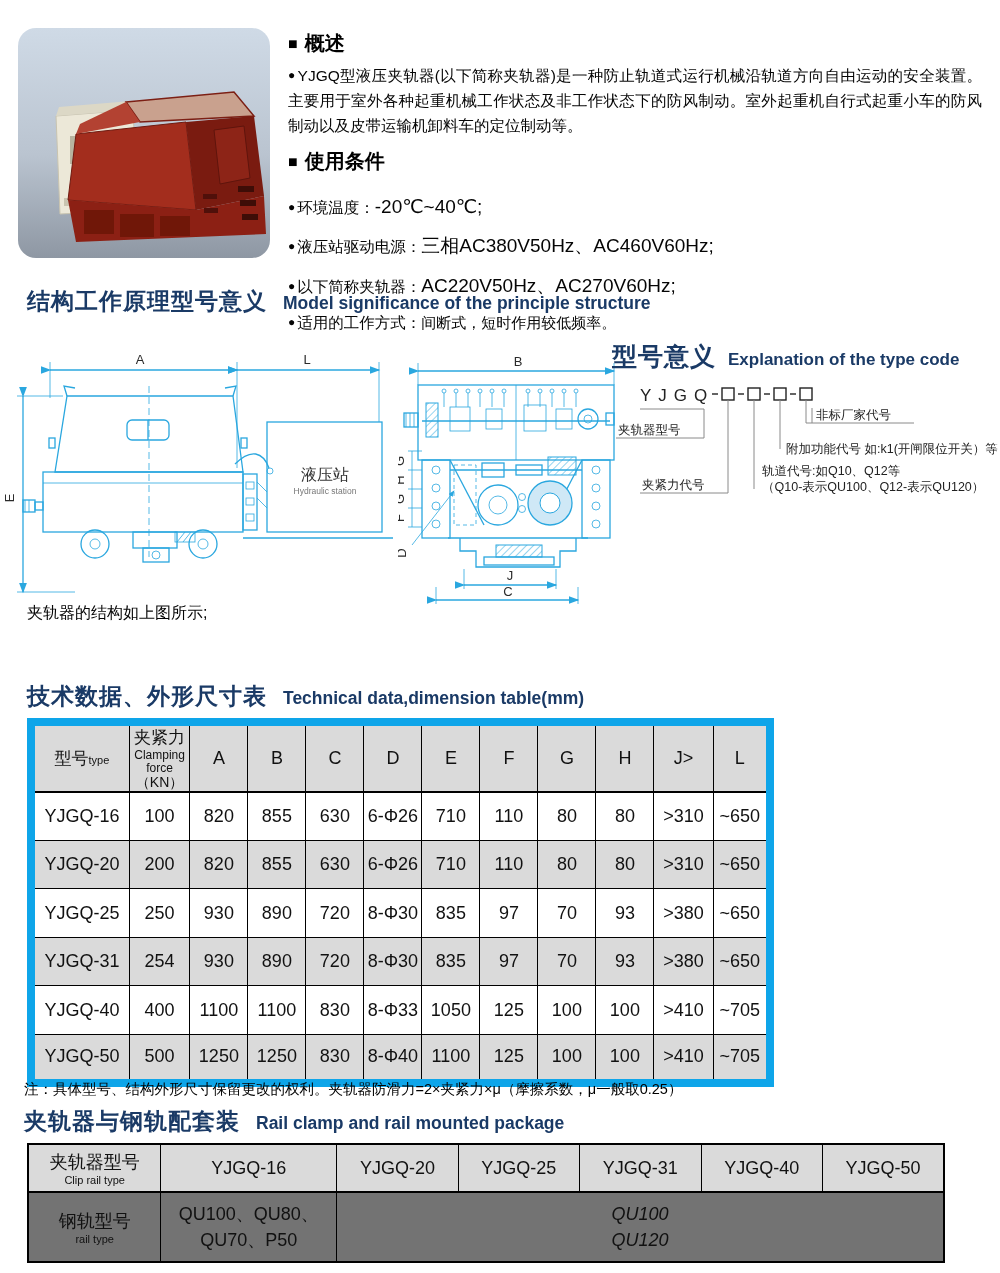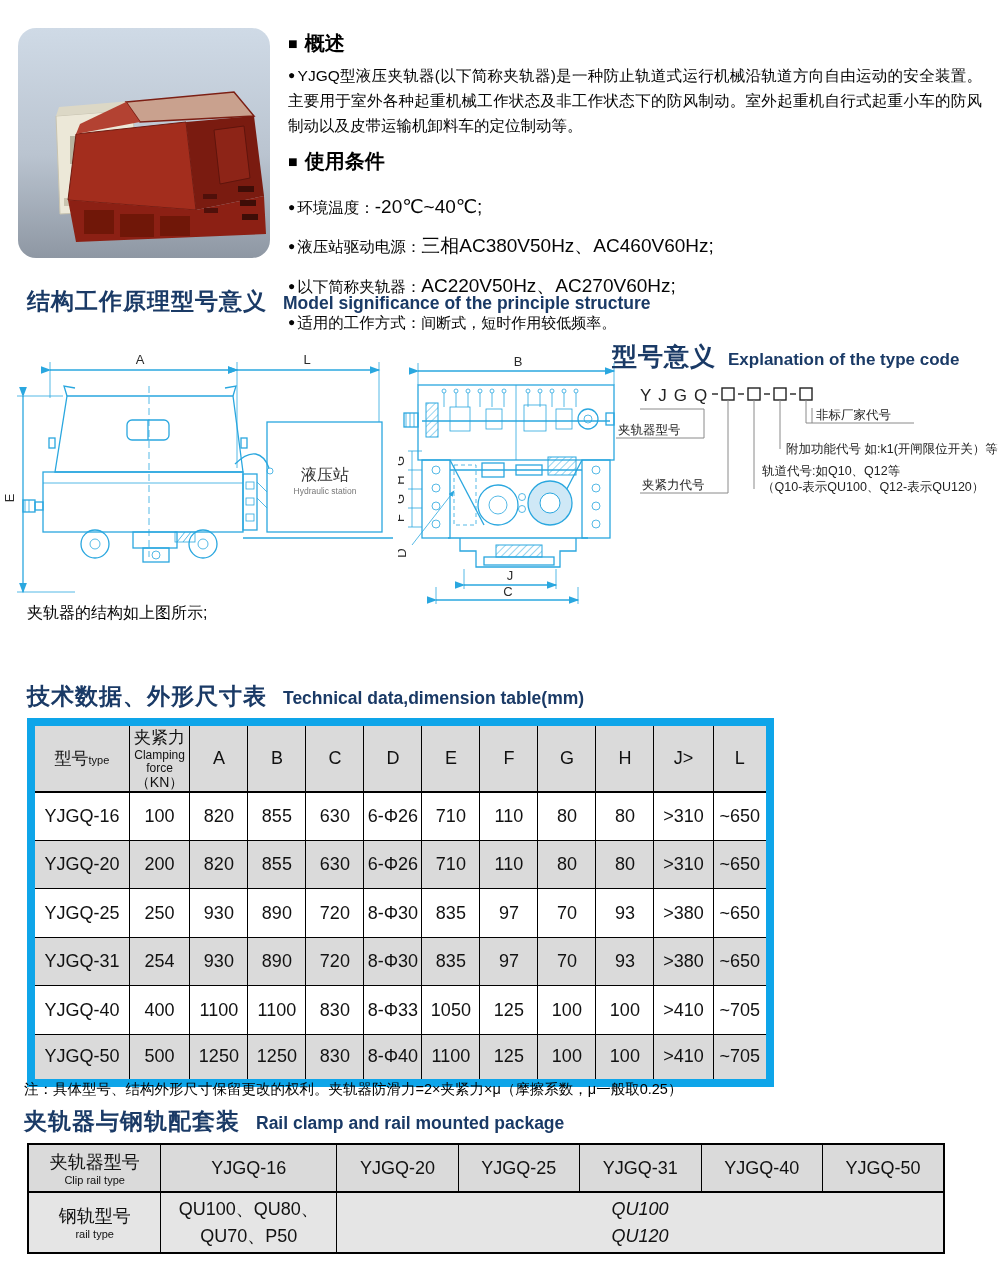--- a/index.html
+++ b/index.html
@@ -56,21 +56,21 @@
   .th-en-s{font-size:12px;line-height:1.1;}
   .th-unit{font-size:14px;line-height:1.1;}
   .note{position:absolute;left:24px;top:1080px;width:960px;font-size:14.5px;color:#000000;}
   
   .pkg{position:absolute;left:27px;top:1143px;width:918px;border-collapse:collapse;
        table-layout:fixed;border:2px solid #000;}
   .pkg th,.pkg td{border:1px solid #000;text-align:center;vertical-align:middle;
        font-weight:normal;font-size:18px;color:#111;padding:0;}
   .pkg tr:first-child{background:#dadada;height:48px;}
   .pkg tr:first-child th{border-bottom:2px solid #000;}
-  .pkg tr:last-child{height:61px;background:#e5e5e5;}
+  .pkg tr:last-child{height:70px;background:#737373;}
   .pkg .th-cn{font-size:18px;}
   .pkg .th-en-s{font-size:11px;}
   .rail-first{text-align:left;padding-left:22px;font-size:18px;line-height:1.45;}
   .rail-rest{font-size:18px;line-height:1.45;font-style:italic;}
 </style>
 </head>
 <body>
 
 <div class="page">
 

